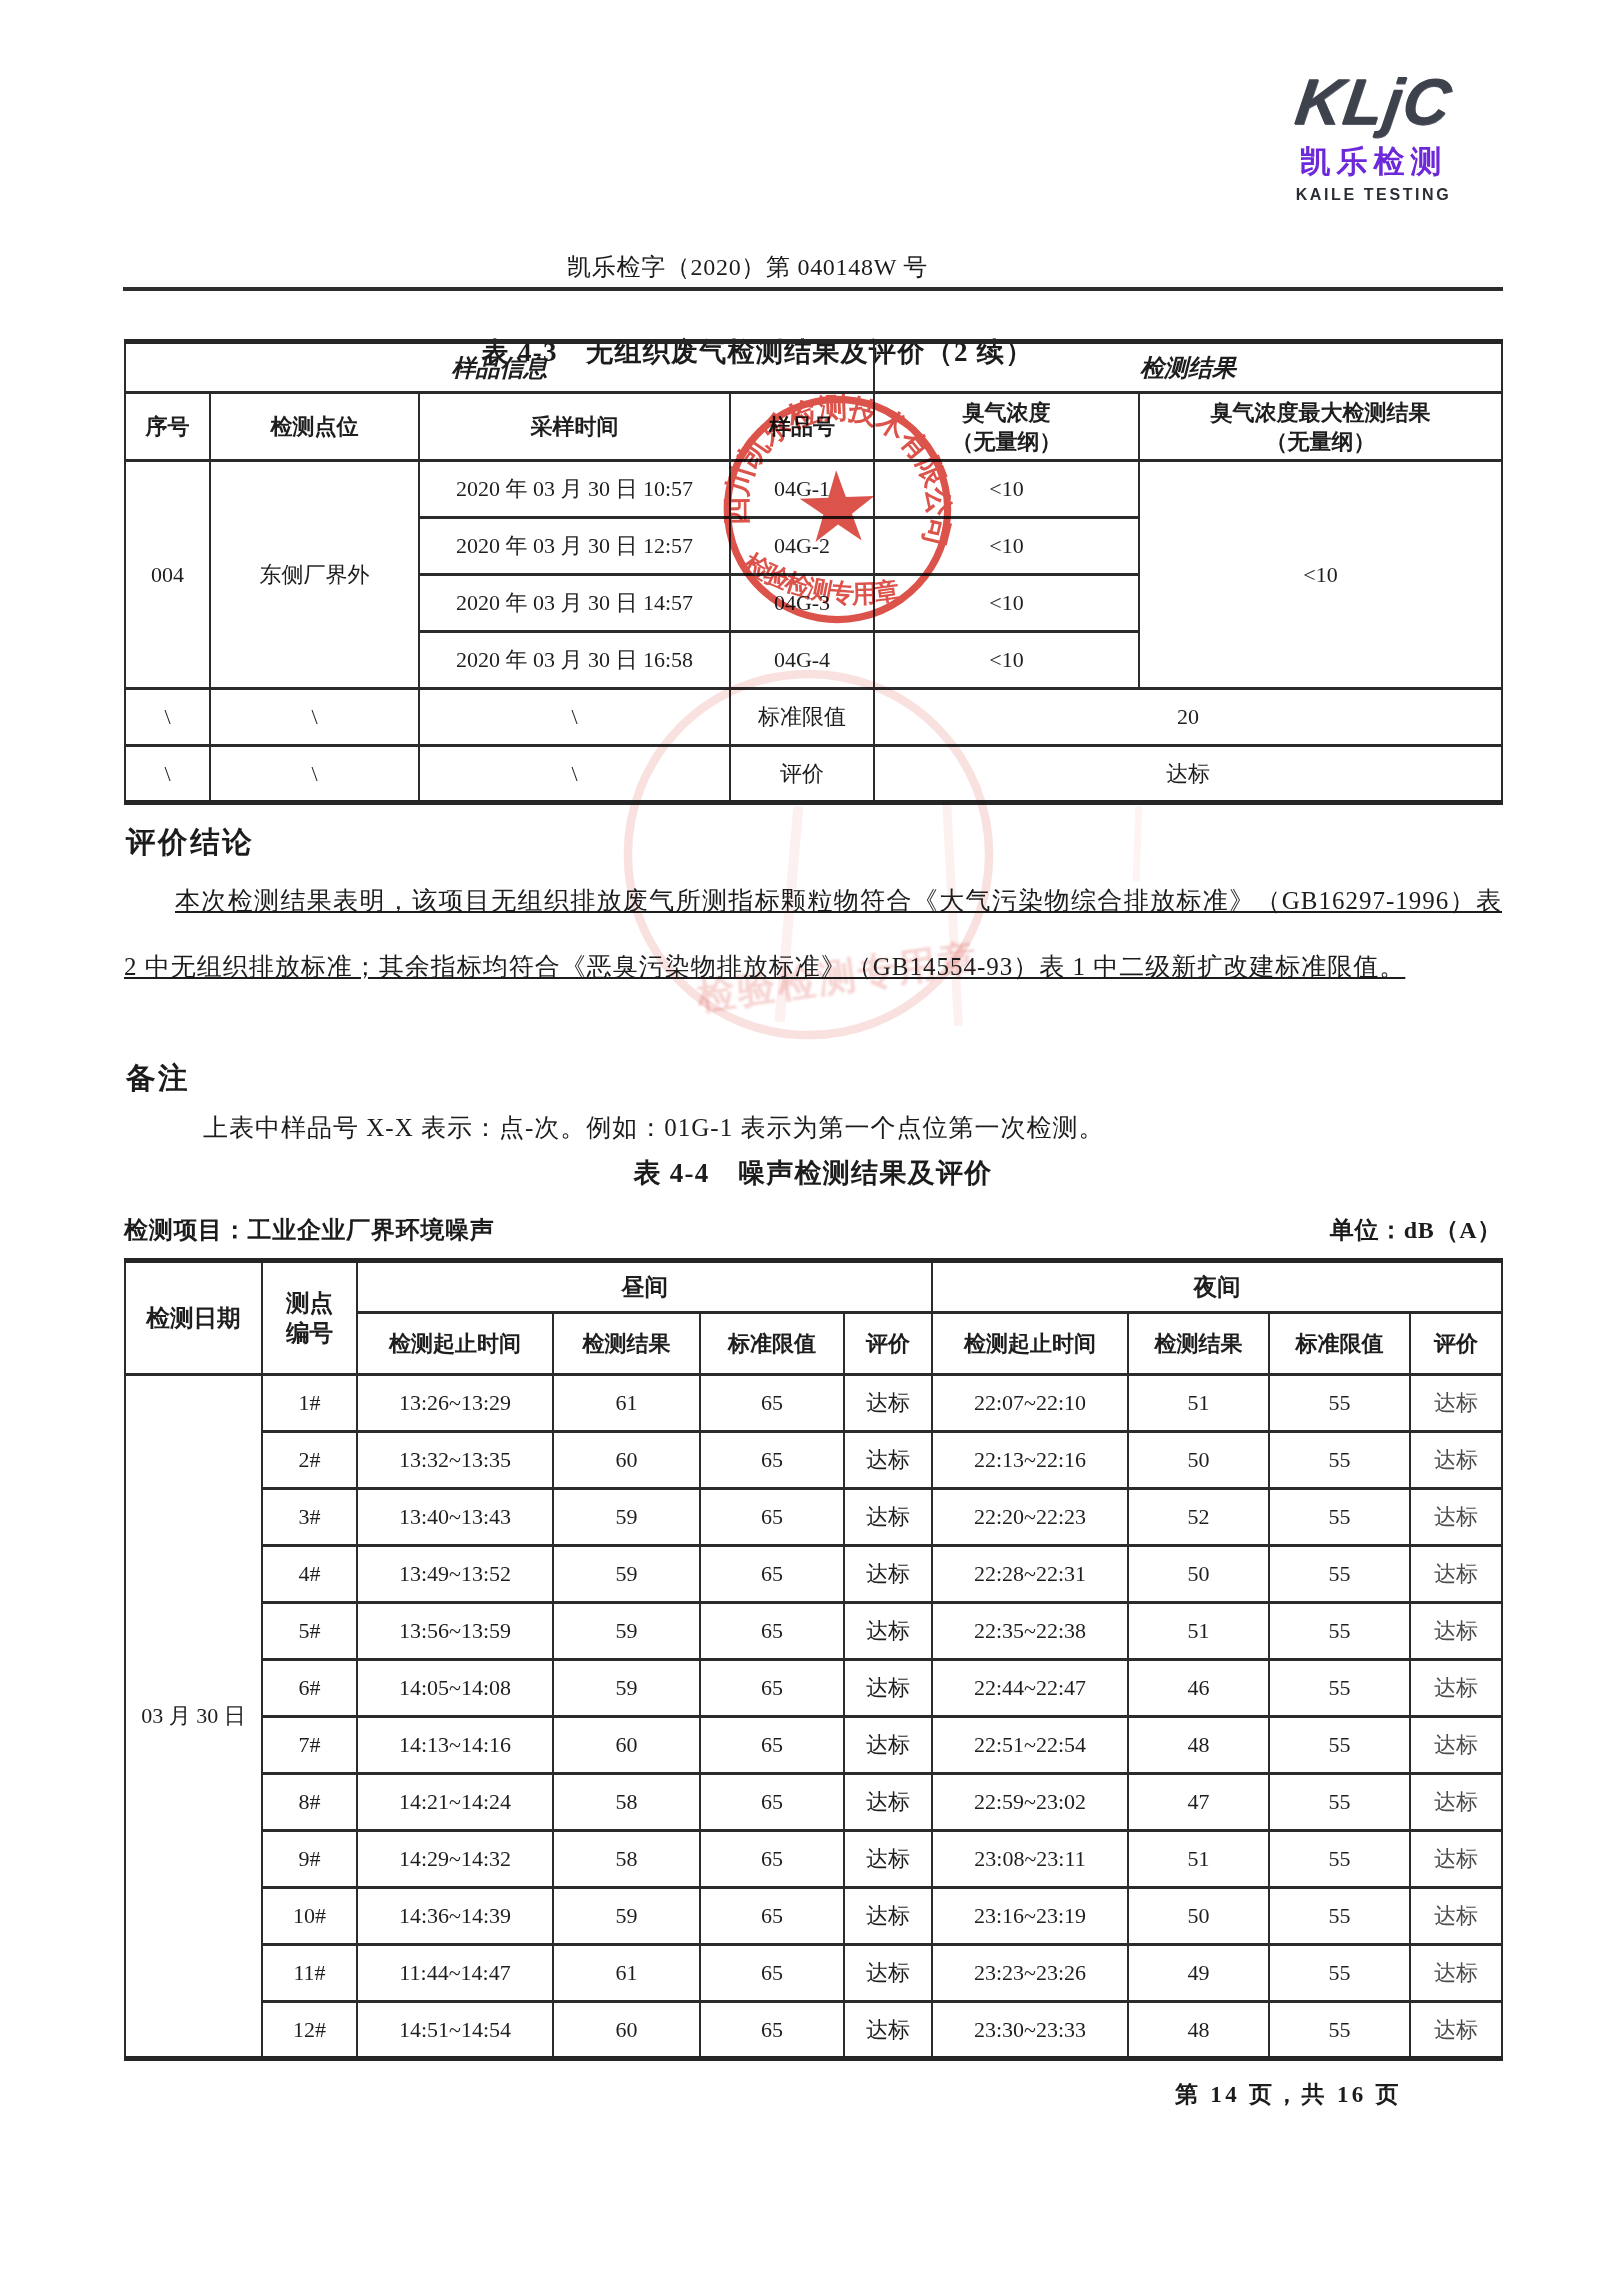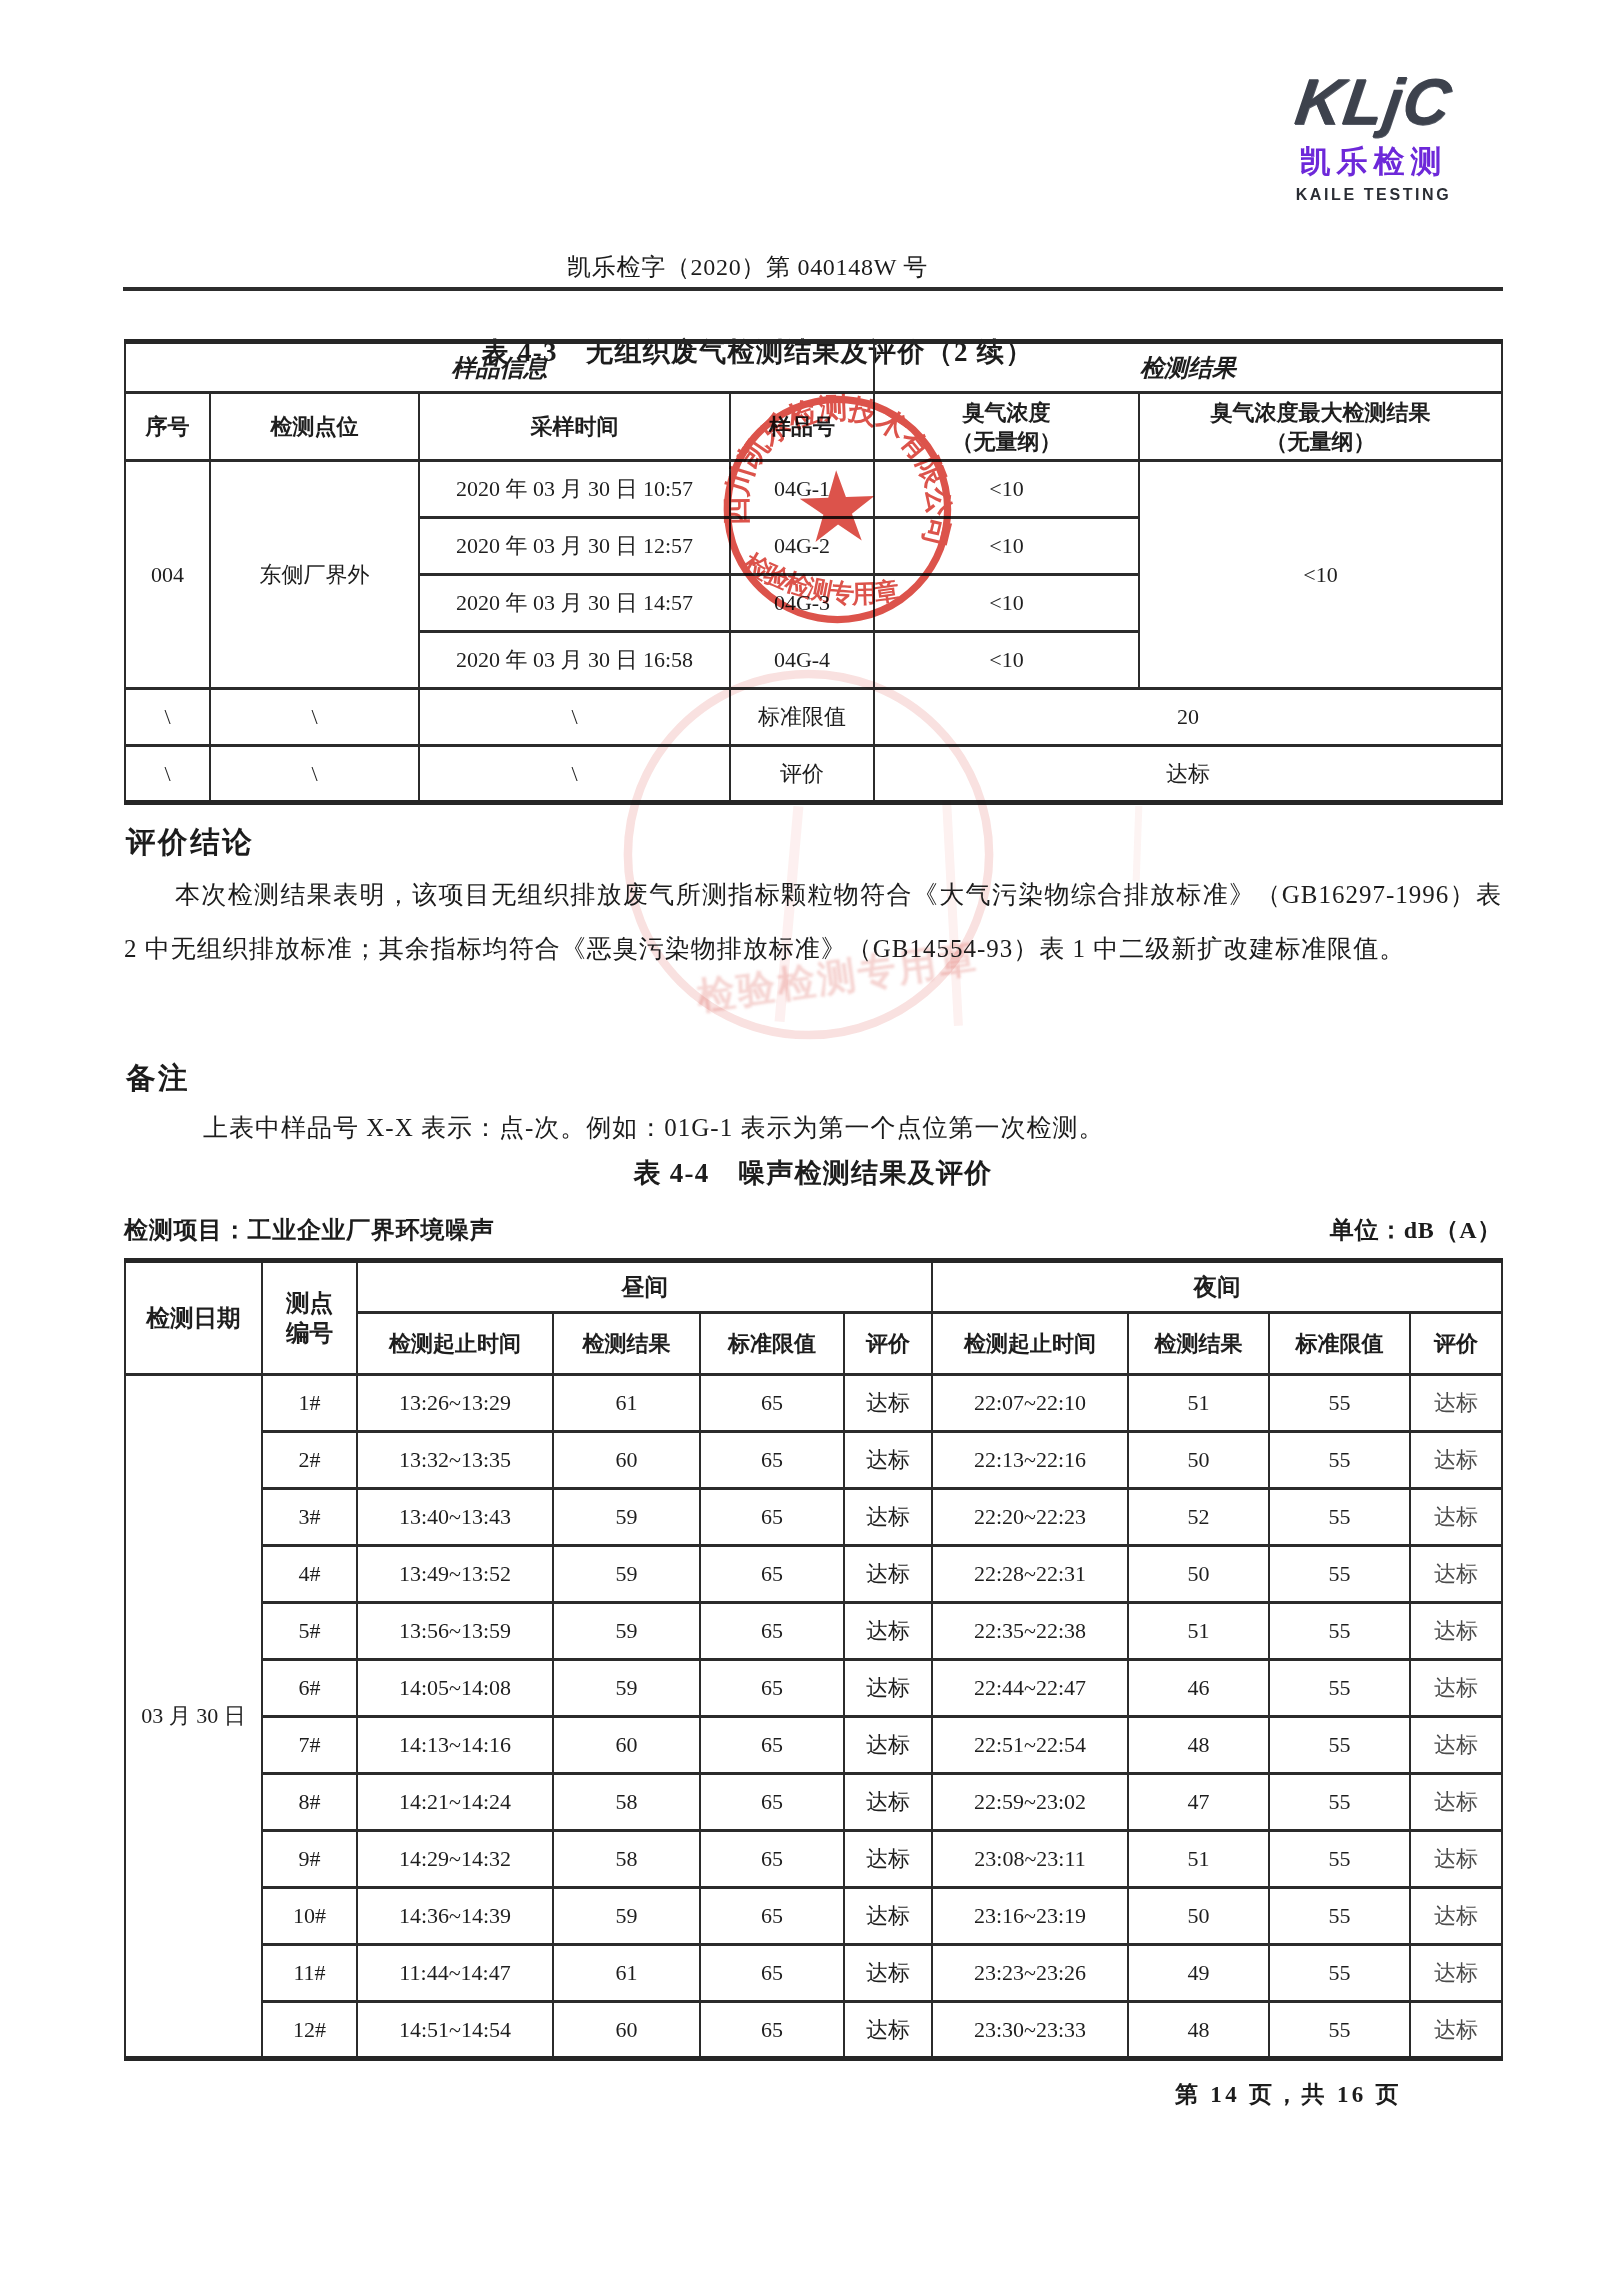--- a/index.html
+++ b/index.html
@@ -43,21 +43,21 @@
   #t44 .hA{height:52px;}
   #t44 .hA th{font-size:23.6px;font-weight:700;}
   #t44 .hB{height:62px;}
   #t44 .hB th{font-weight:700;}
   #t44 th.rowspan2{font-weight:700;line-height:30px;}
   #t44 tbody tr{height:57px;}
   #t44 td.n-eval{color:#4b4b4b;}
   
   .h-conclusion{position:absolute;left:126px;top:823px;font-size:29.5px;font-weight:800;letter-spacing:2.6px;}
   .p-conclusion{position:absolute;left:124px;top:868px;width:1378px;
-    font-size:25px;line-height:54px;text-align:justify;text-indent:51px;letter-spacing:1px;}
+    font-size:25px;line-height:66px;text-align:justify;text-indent:51px;letter-spacing:1px;text-decoration:underline;}
   .h-remark{position:absolute;left:126px;top:1059px;font-size:29.5px;font-weight:800;letter-spacing:2.6px;}
   .p-remark{position:absolute;left:124px;top:1111px;width:1378px;font-size:25px;
     text-indent:79px;letter-spacing:1px;}
   .t44-title{position:absolute;left:124px;top:1155px;width:1378px;text-align:center;
     font-size:27px;font-weight:700;letter-spacing:1.3px;}
   .t44-meta{position:absolute;left:124px;top:1214px;width:1378px;display:flex;
     justify-content:space-between;font-size:24px;font-weight:700;letter-spacing:0.7px;}
   .footer{position:absolute;left:1175px;top:2079px;font-size:23px;letter-spacing:3.3px;font-weight:600;}
   
   .stamp{position:absolute;left:713px;top:385px;width:249px;height:249px;

